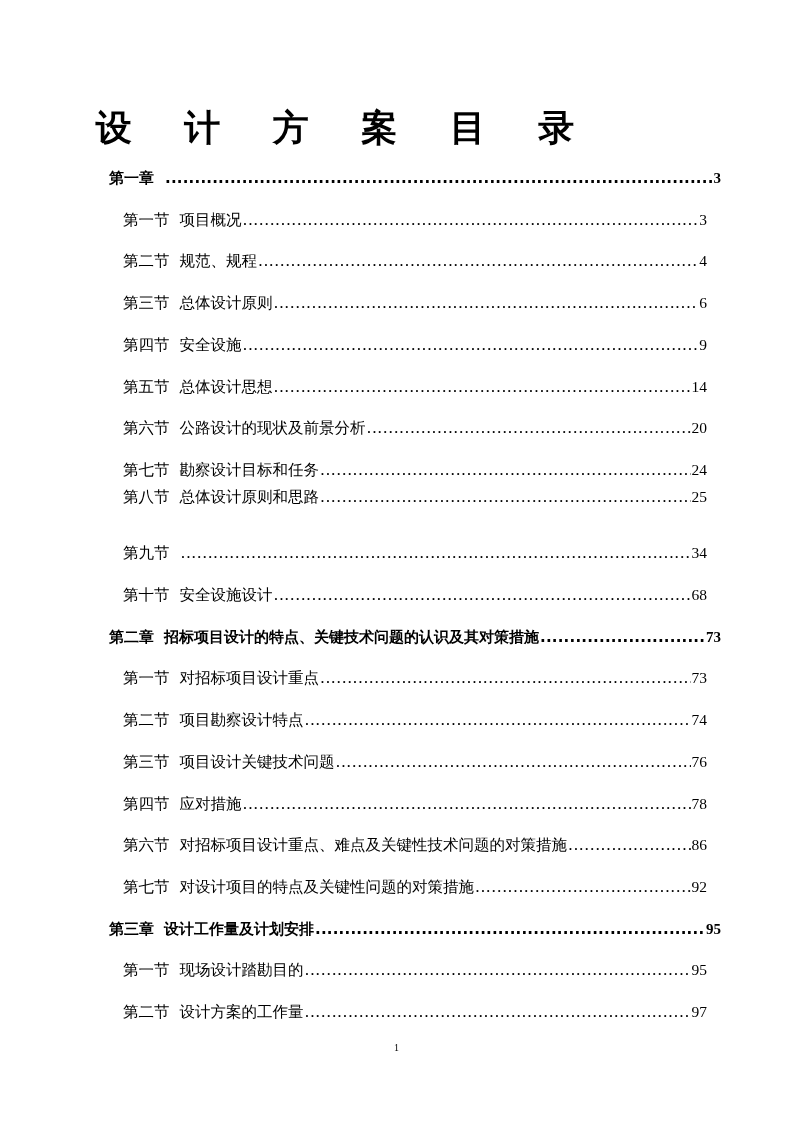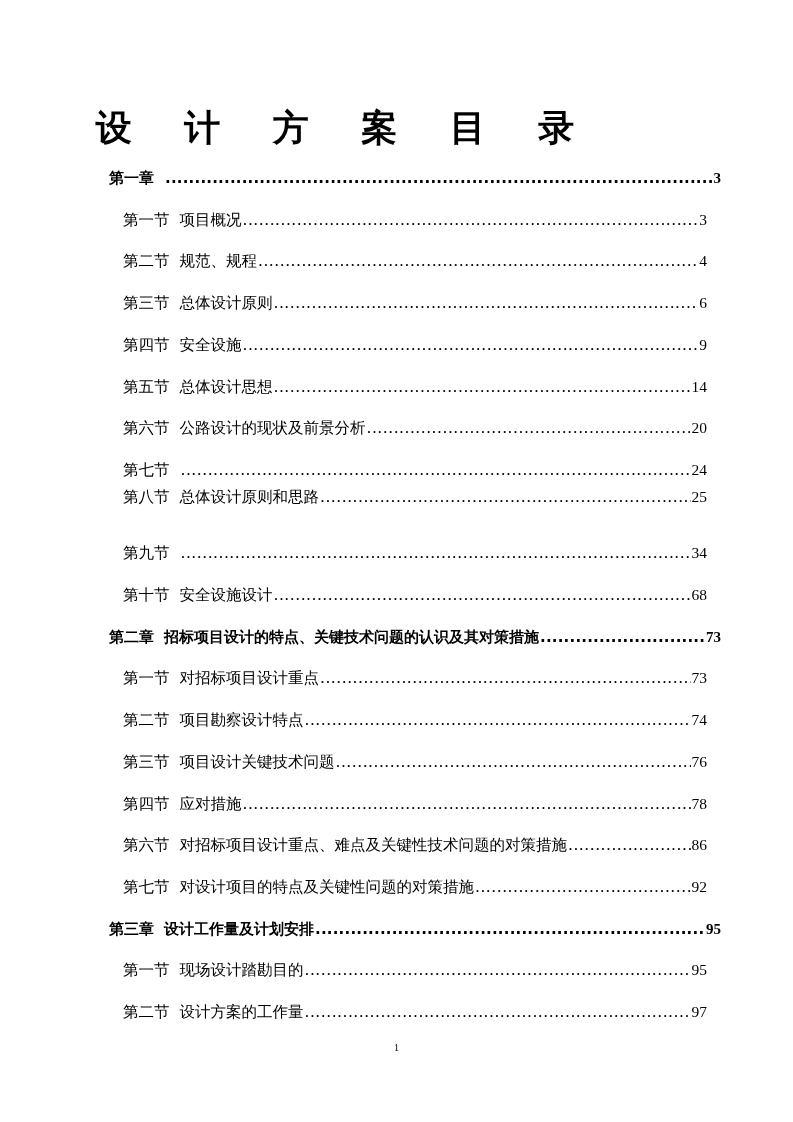--- a/index.html
+++ b/index.html
@@ -75,20 +75,21 @@
   <div class="row section" style="top:250.2px">
     <span class="num">第六节</span>
       <span class="gap"></span>
     <span class="label">公路设计的现状及前景分析</span>
     <span class="leader"></span>
     <span class="page">20</span>
   </div>
   <div class="row section" style="top:291.9px">
     <span class="num">第七节</span>
       <span class="gap"></span>
+    <span class="label">勘察设计目标和任务</span>
     <span class="leader"></span>
     <span class="page">24</span>
   </div>
   <div class="row section" style="top:319px">
     <span class="num">第八节</span>
       <span class="gap"></span>
     <span class="label">总体设计原则和思路</span>
     <span class="leader"></span>
     <span class="page">25</span>
   </div>

